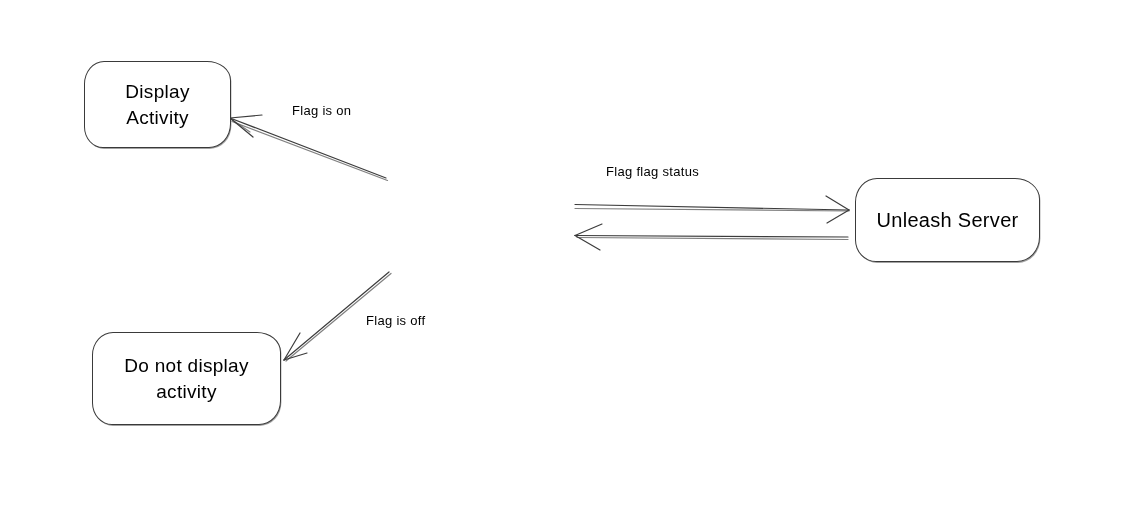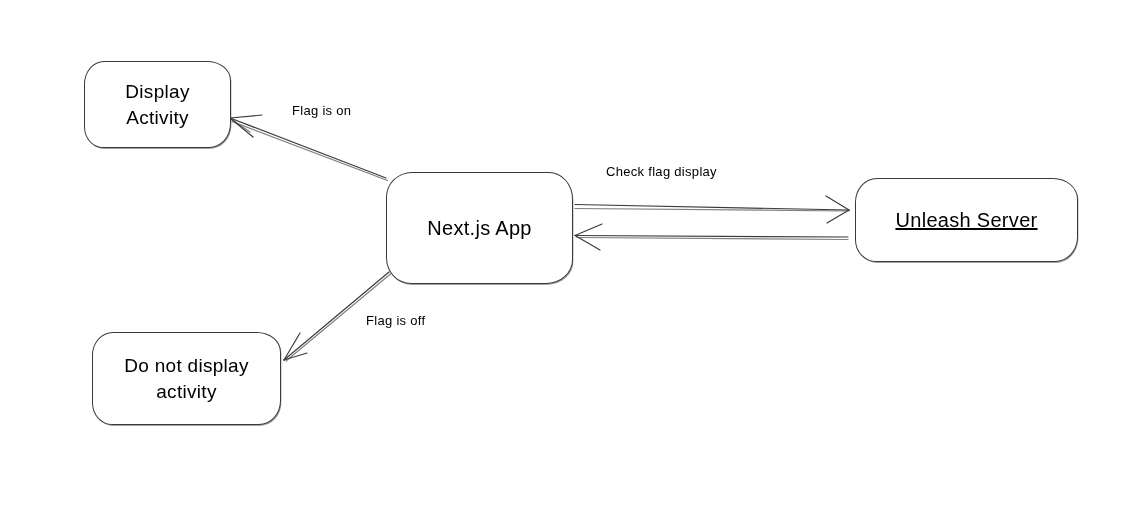--- a/index.html
+++ b/index.html
@@ -52,23 +52,22 @@
   .node-display-activity {
     left: 84px; top: 61px; width: 147px; height: 87px;
     border-radius: 20px 24px 22px 19px / 23px 19px 24px 21px;
   }
   .node-nextjs-app {
     left: 386px; top: 172px; width: 187px; height: 112px;
     border-radius: 26px 24px 27px 25px / 25px 27px 24px 26px;
   }
   .node-nextjs-app .node-label { font-size: 20px; }
   .node-unleash-server {
-    left: 855px; top: 178px; width: 223px; height: 84px;
+    left: 855px; top: 178px; width: 185px; height: 84px;
     border-radius: 22px 25px 23px 21px / 24px 21px 25px 22px;
-    text-decoration: underline;
   }
   .node-unleash-server .node-label { font-size: 20px; }
   .node-do-not-display {
     left: 92px; top: 332px; width: 189px; height: 93px;
     border-radius: 21px 24px 22px 20px / 23px 20px 24px 22px;
   }
   .edge-label {
     position: absolute;
     font-size: 13px;
     letter-spacing: 0.3px;
@@ -114,33 +113,30 @@
       <path d="M284 360 L300 333"></path>
       <path d="M284 360 L307 353"></path>
     </g>
   </svg>
 
   <div class="node node-display-activity">
     <span class="node-label">Display
 Activity</span>
   </div>
 
-  <div class="node node-nextjs-app">
-    <span class="node-label">Next.js App</span>
-  </div>
 
   <div class="node node-unleash-server">
     <span class="node-label">Unleash Server</span>
   </div>
 
   <div class="node node-do-not-display">
     <span class="node-label">Do not display
 activity</span>
   </div>
 
   <div class="edge-label edge-label-flag-on">Flag is on</div>
 
-  <div class="edge-label edge-label-check">Check flag display</div>
+  <div class="edge-label edge-label-check">Flag flag status</div>
 
 
   <div class="edge-label edge-label-flag-off">Flag is off</div>
 
 </div>
 
 </body></html>

